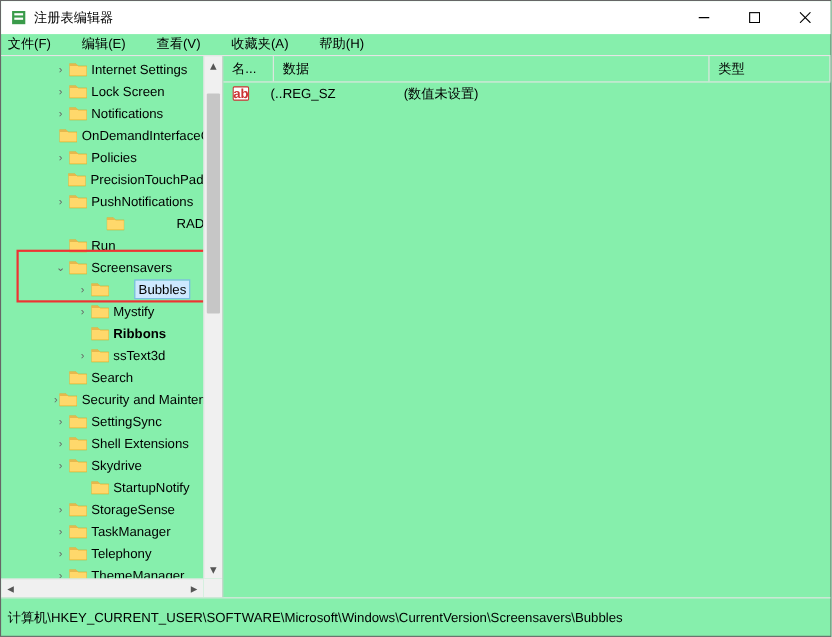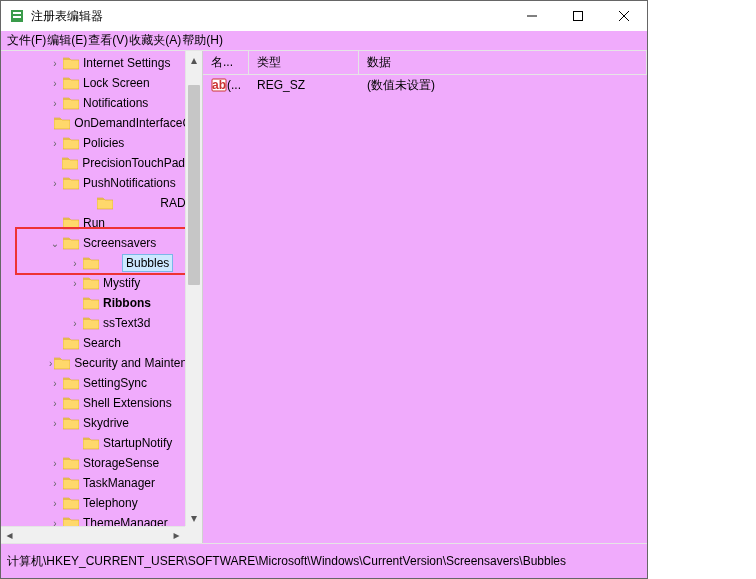--- a/index.html
+++ b/index.html
@@ -1,26 +1,26 @@
 <!DOCTYPE html>
 <html><head>
 <meta charset="utf-8">
 <style>
 * { box-sizing: border-box; margin: 0; padding: 0; font-family: "Microsoft YaHei", "Segoe UI", Tahoma, sans-serif; font-size: 12px; }
 html, body { width: 756px; height: 579px; overflow: hidden; background: #fff; }
-.window { width: 648px; height: 579px; border: 1px solid #666; display: flex; flex-direction: column; background: #f0abfc; justify-content: center; }
+.window { width: 756px; height: 579px; border: 1px solid #666; display: flex; flex-direction: column; background: #86efac; justify-content: center; }
 
 .titlebar { height: 30px; display: flex; align-items: center; padding-left: 8px; background: #fff; }
 .titlebar .icon { width: 16px; height: 16px; margin-right: 6px; }
 .titlebar .title { flex: 1; font-size: 12px; }
 .titlebar .ctrls { display: flex; height: 100%; }
 .titlebar .ctrl { width: 46px; display: flex; align-items: center; justify-content: center; }
 .titlebar .ctrl svg { width: 10px; height: 10px; }
 
-.menubar { height: 20px; display: flex; align-items: center; padding: 0 6px; gap: 1px; border-bottom: 1px solid #e5e5e5; }
+.menubar { height: 20px; display: flex; align-items: center; padding: 0 6px; gap: 28px; border-bottom: 1px solid #e5e5e5; }
 .menubar span { font-size: 12px; }
 
 .body { flex: 1; display: flex; min-height: 0; }
 
 .tree-pane { width: 202px; border-right: 1px solid #d0d0d0; position: relative; overflow: hidden; }
 .tree-scroll { position: absolute; inset: 0 17px 17px 0; overflow: hidden; }
 .tree { padding-top: 2px; }
 .tree-row { height: 20px; display: flex; align-items: center; white-space: nowrap; }
 .arrow { width: 12px; display: inline-flex; justify-content: center; color: #666; font-size: 10px; }
 .arrow.blank { visibility: hidden; }
@@ -36,21 +36,21 @@
 .hscroll { position: absolute; left: 0; right: 17px; bottom: 0; height: 17px; background: #f0f0f0; border-top: 1px solid #e5e5e5; display: flex; justify-content: space-between; align-items: center; }
 .hscroll .btn { width: 17px; display: flex; align-items: center; justify-content: center; color: #555; }
 .corner { position: absolute; right: 0; bottom: 0; width: 17px; height: 17px; background: #f0f0f0; }
 
 .list-pane { flex: 1; display: flex; flex-direction: column; }
 .list-head { height: 24px; display: flex; align-items: center; border-bottom: 1px solid #e5e5e5; }
 .list-head .col { padding: 0 8px; font-size: 12px; border-right: 1px solid #e5e5e5; height: 100%; display: flex; align-items: center; }
 .list-body { flex: 1; }
 .list-row { height: 20px; display: flex; align-items: center; }
 .list-row .cell { padding: 0 8px; font-size: 12px; display: flex; align-items: center; }
-.val-icon { width: 16px; height: 16px; margin-right: 0; flex: 0 0 16px; }
+.val-icon { width: 16px; height: 16px; margin-right: 19px; flex: 0 0 16px; }
 
 .statusbar { height: 22px; border-top: 1px solid #e5e5e5; display: flex; align-items: center; padding: 17px 6px; font-size: 12px; }
 
 .col-name { width: 46px; }
 .col-type { width: 110px; }
 .col-data { flex: 1; }
 </style>
 </head>
 <body>
 
@@ -349,22 +349,22 @@
       <div class="hscroll">
         <div class="btn">◂</div>
         <div class="btn">▸</div>
       </div>
       <div class="corner"></div>
     </div>
 
     <div class="list-pane">
       <div class="list-head">
         <div class="col col-name">名...</div>
+        <div class="col col-data">数据</div>
         <div class="col col-type">类型</div>
-        <div class="col col-data">数据</div>
       </div>
       <div class="list-body" id="list-body">
           <div class="list-row">
             <div class="cell col-name">
               <span class="val-icon"><svg viewBox="0 0 16 16">
                   <rect x="1" y="2" width="14" height="12" rx="1" fill="#fff" stroke="#c33" stroke-width="1"></rect>
                   <text x="8" y="12" font-size="9" text-anchor="middle" fill="#c33" font-weight="bold">ab</text>
                 </svg></span>
               <span>(...</span>
             </div>

